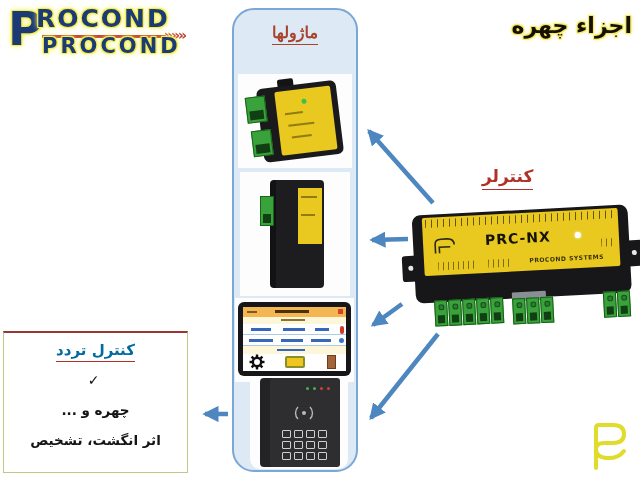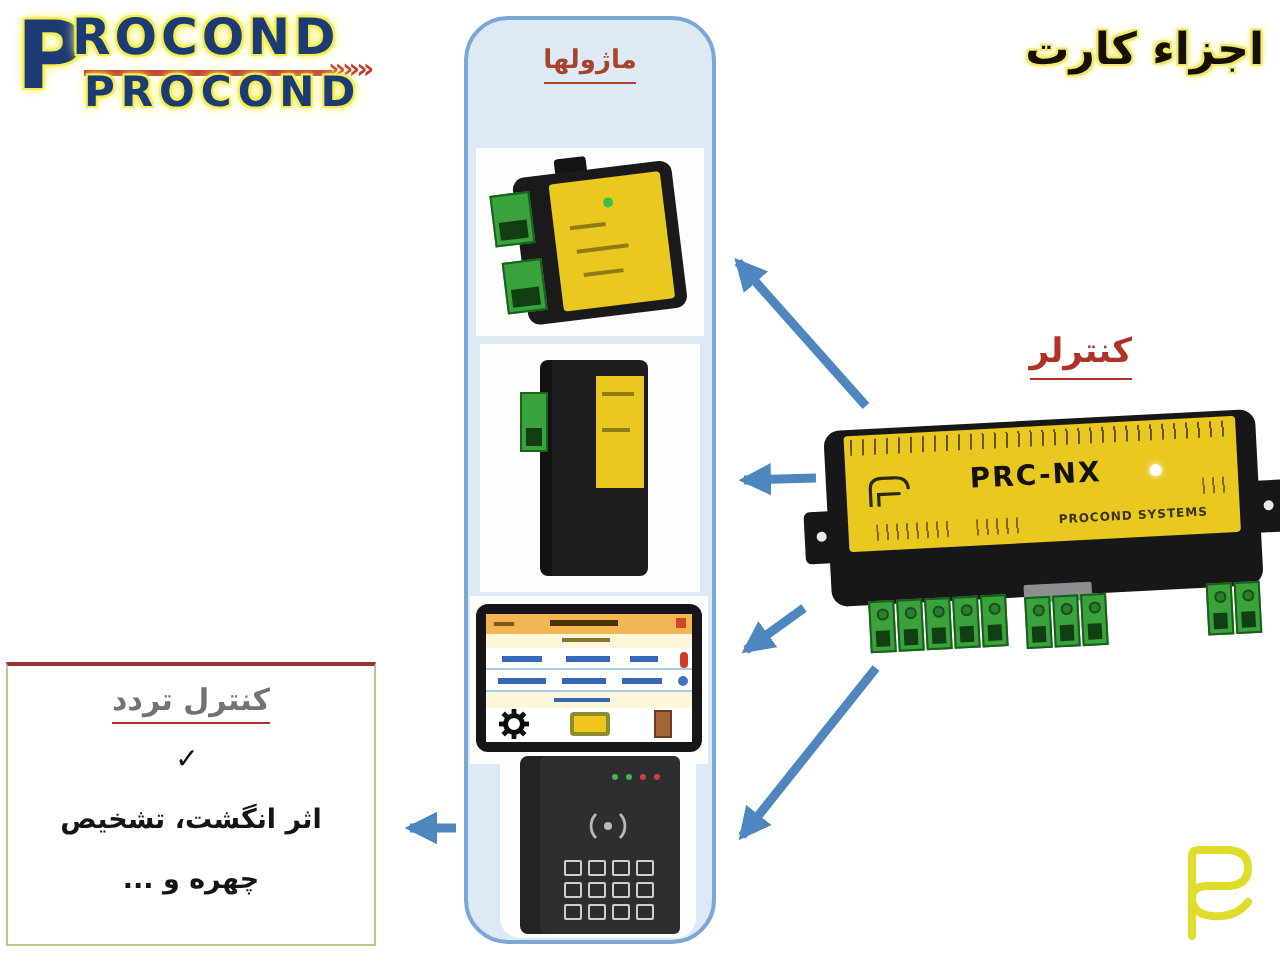--- a/index.html
+++ b/index.html
@@ -23,21 +23,21 @@
 
   
   .slide-title { position:absolute; right:8px; top:13px; font-size:22px; font-weight:bold; color:#151000;
     text-shadow: 0 0 3px #f3e96a, 0 0 5px #f3e96a, 1px 1px 0 #f3e96a, -1px -1px 0 #f3e96a,
                  1px -1px 0 #f3e96a, -1px 1px 0 #f3e96a; }
 
   
   .panel { position:absolute; left:232px; top:8px; width:126px; height:464px;
     background:#dde9f5; border:2.5px solid #79a7d6; border-radius:22px; }
   .panel-title { position:absolute; left:0; right:0; top:13px; text-align:center;
-    font-size:13px; font-weight:bold; color:#a8432c; }
+    font-size:16px; font-weight:bold; color:#a8432c;font-family:Liberation Serif, serif; }
   .panel-title span { border-bottom:1.5px solid #a8432c; padding-bottom:3px; }
   .photo { position:absolute; background:#fdfdfd; }
   .photo-m1 { left:4px; top:64px; width:114px; height:94px; }
   .photo-m2 { left:6px; top:162px; width:110px; height:124px; }
   .photo-m3 { left:1px; top:288px; width:119px; height:84px; }
   .photo-m4 { left:16px; top:366px; width:98px; height:93px; border-bottom-left-radius:10px; border-bottom-right-radius:10px;}
 
   
   .m1-wrap { position:absolute; left:8px; top:6px; width:98px; height:84px; transform:rotate(-7deg); }
   .m1-tab { position:absolute; left:36px; top:-2px; width:16px; height:10px; background:#141416; border-radius:2px; }
@@ -101,28 +101,28 @@
   .mini-ticks { position:absolute; bottom:5px; height:8px;
     background:repeating-linear-gradient(90deg, rgba(60,45,0,.6) 0 1px, transparent 1px 5px); }
   .mt1 { left:14px; width:38px; } .mt2 { left:64px; width:24px; } .mt3 { right:4px; width:14px; bottom:auto; top:30px;}
   .conn-silver { position:absolute; left:106px; top:96px; width:34px; height:9px; background:#8a8f94; border-radius:1px; }
   .tgroup { position:absolute; display:flex; gap:1px; }
   .tg1 { left:28px; top:100px; } .tg2 { left:106px; top:102px; } .tg3 { left:197px; top:100px; }
   .tcell { width:13px; height:26px; background:#3aa23a; border:1px solid #175f1a; position:relative; }
   .tcell::before { content:''; position:absolute; top:3px; left:3px; width:6px; height:6px; border-radius:50%;
     background:#2b7d2e; box-shadow:inset 0 0 0 1px #1b4f1d; }
   .tcell::after { content:''; position:absolute; bottom:2px; left:2px; width:7px; height:8px; background:#113f13; }
-  .ctl-label { position:absolute; left:482px; top:166px; width:84px; text-align:right;
+  .ctl-label { position:absolute; left:482px; top:166px; width:84px; text-align:left;
     font-size:17px; font-weight:bold; color:#b03226; }
   .ctl-label span { border-bottom:1.5px solid #b03226; padding-bottom:3px; }
 
   
   .access-box { position:absolute; left:3px; top:331px; width:185px; height:142px; background:#fff;
     border:1.5px solid #b9cc85; border-top:2.5px solid #993631; }
-  .access-title { text-align:center; margin-top:8px; font-size:15px; font-weight:bold; color:#737373; }
+  .access-title { text-align:center; margin-top:8px; font-size:15px; font-weight:bold; color:#0369a1; }
   .access-title span { border-bottom:1.5px solid #b03226; padding-bottom:2px; }
   .access-line { display:flex; align-items:center; justify-content:center; margin-top:13px;
     font-size:13.5px; font-weight:bold; color:#151515; }
   .access-check { margin-right:4px; font-size:14px; color:#111; }
   .al2, .al3 { margin-top:14px; }
 
   
   .overlay { position:absolute; left:0; top:0; pointer-events:none; }
 
   
@@ -132,21 +132,21 @@
 <body>
 
 <div class="brand">
   <span class="brand-p glow">P</span>
   <span class="brand-rocond glow">ROCOND</span>
   <div class="brand-arrowline"></div>
   <span class="brand-chev">»»»</span>
   <span class="brand-systems glow">PROCOND</span>
 </div>
 
-<div class="slide-title fa">اجزاء کارت</div>
+<div class="slide-title fa">اجزاء چهره</div>
 
 <div class="panel">
   <div class="panel-title fa">
     <span>ماژولها</span>
   </div>
 
   <div class="photo photo-m1">
     <div class="m1-wrap">
       <div class="m1-tab"></div>
       <div class="m1-body"></div>
@@ -288,25 +288,25 @@
   </div>
 </div>
 
 <div class="access-box">
   <div class="access-title fa">
     <span>کنترل تردد</span>
   </div>
   <div class="access-line al1">
     <span class="access-check">✓</span>
   </div>
+  <div class="access-line al3">
+    <span class="fa">چهره و ...</span>
+  </div>
   <div class="access-line al2">
     <span class="fa">اثر انگشت، تشخیص</span>
-  </div>
-  <div class="access-line al3">
-    <span class="fa">چهره و ...</span>
   </div>
 </div>
 
 <svg class="overlay" width="640" height="480" viewBox="0 0 640 480">
   <defs>
     <marker id="ah" viewBox="0 0 6 6" refX="5" refY="3" markerWidth="3.6" markerHeight="3.6" orient="auto">
       <path d="M0,0 L6,3 L0,6 Z" fill="#4e86c0"></path>
     </marker>
   </defs>
   <g stroke="#4e86c0" stroke-width="4.5" fill="none">

